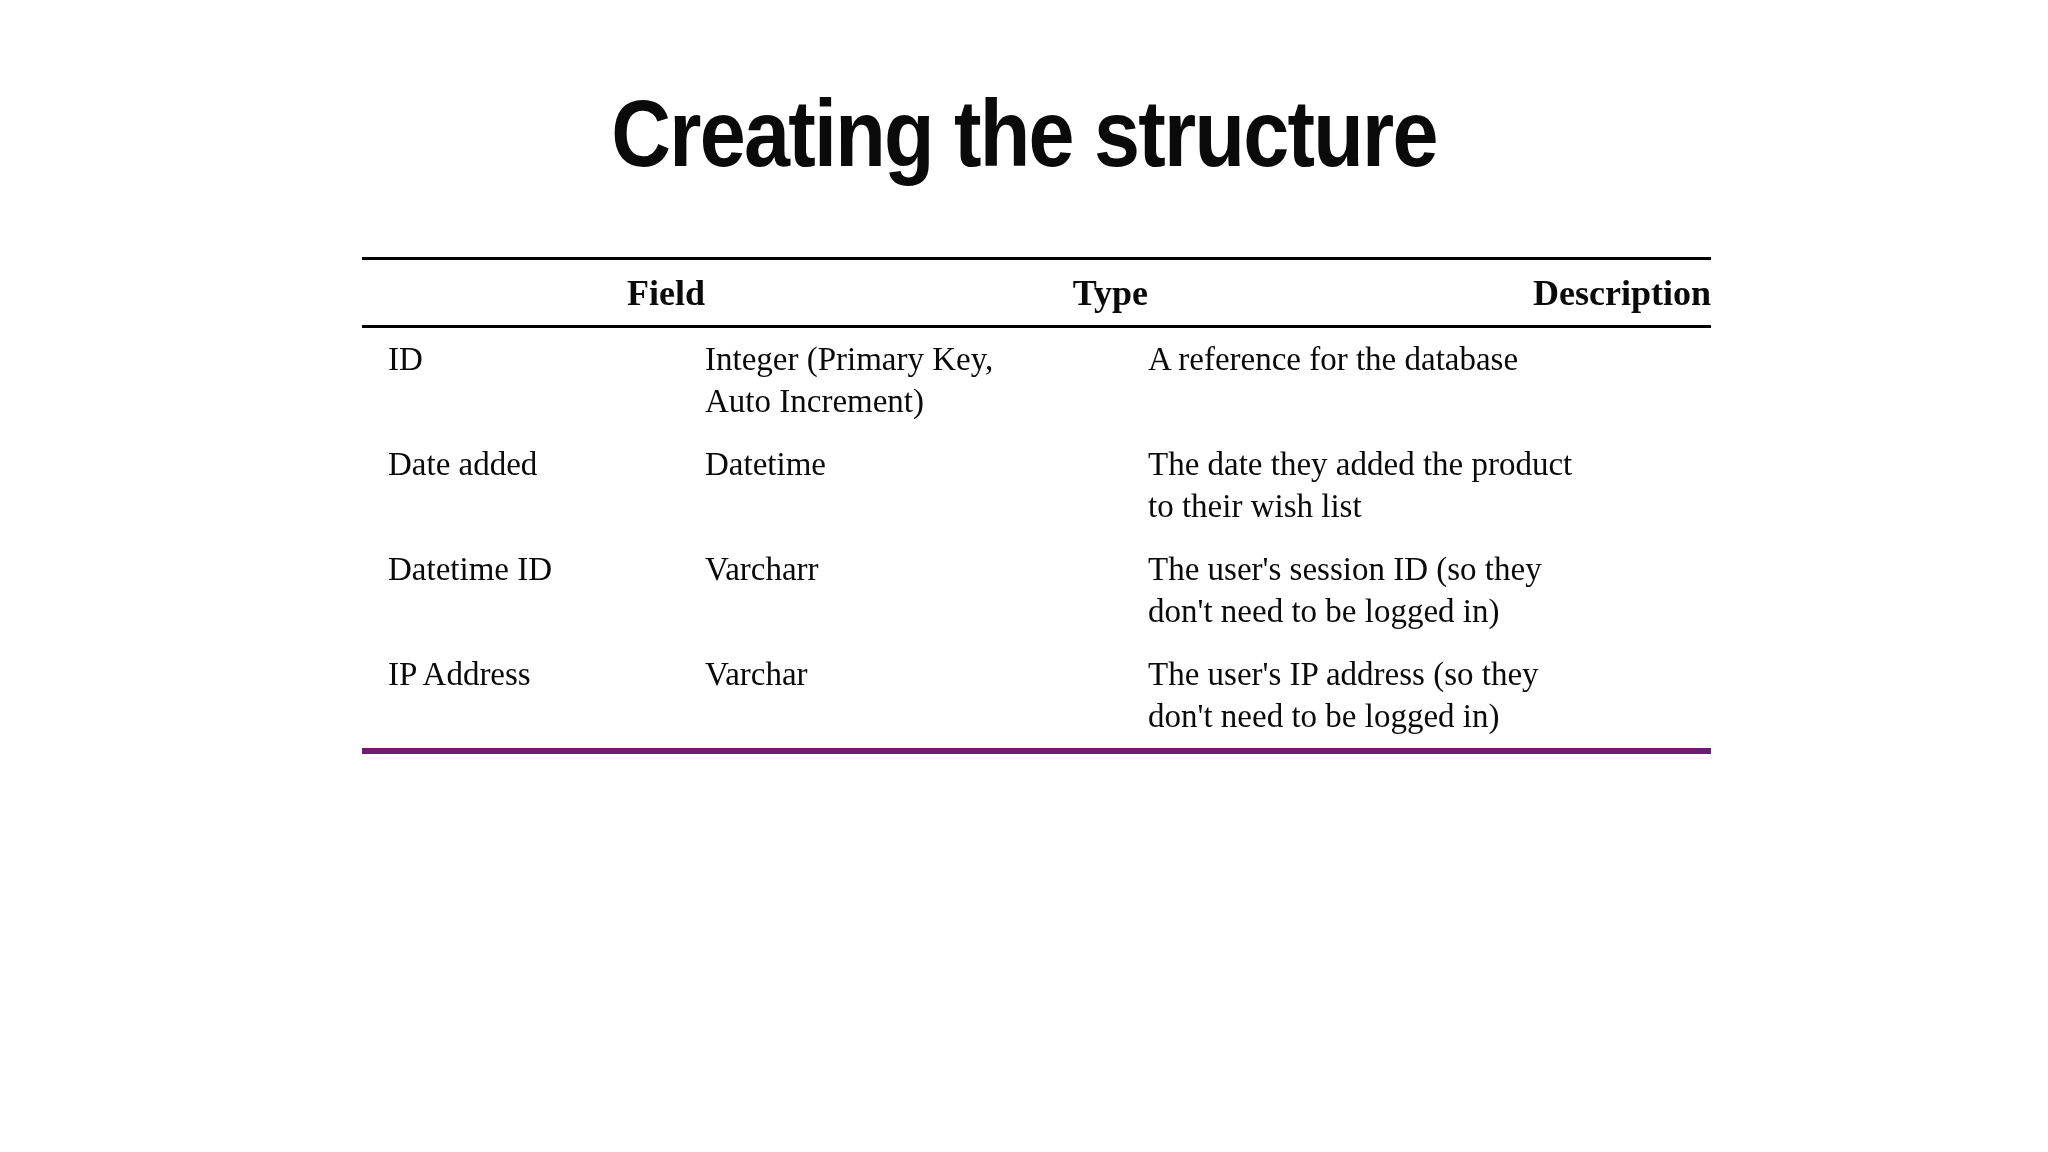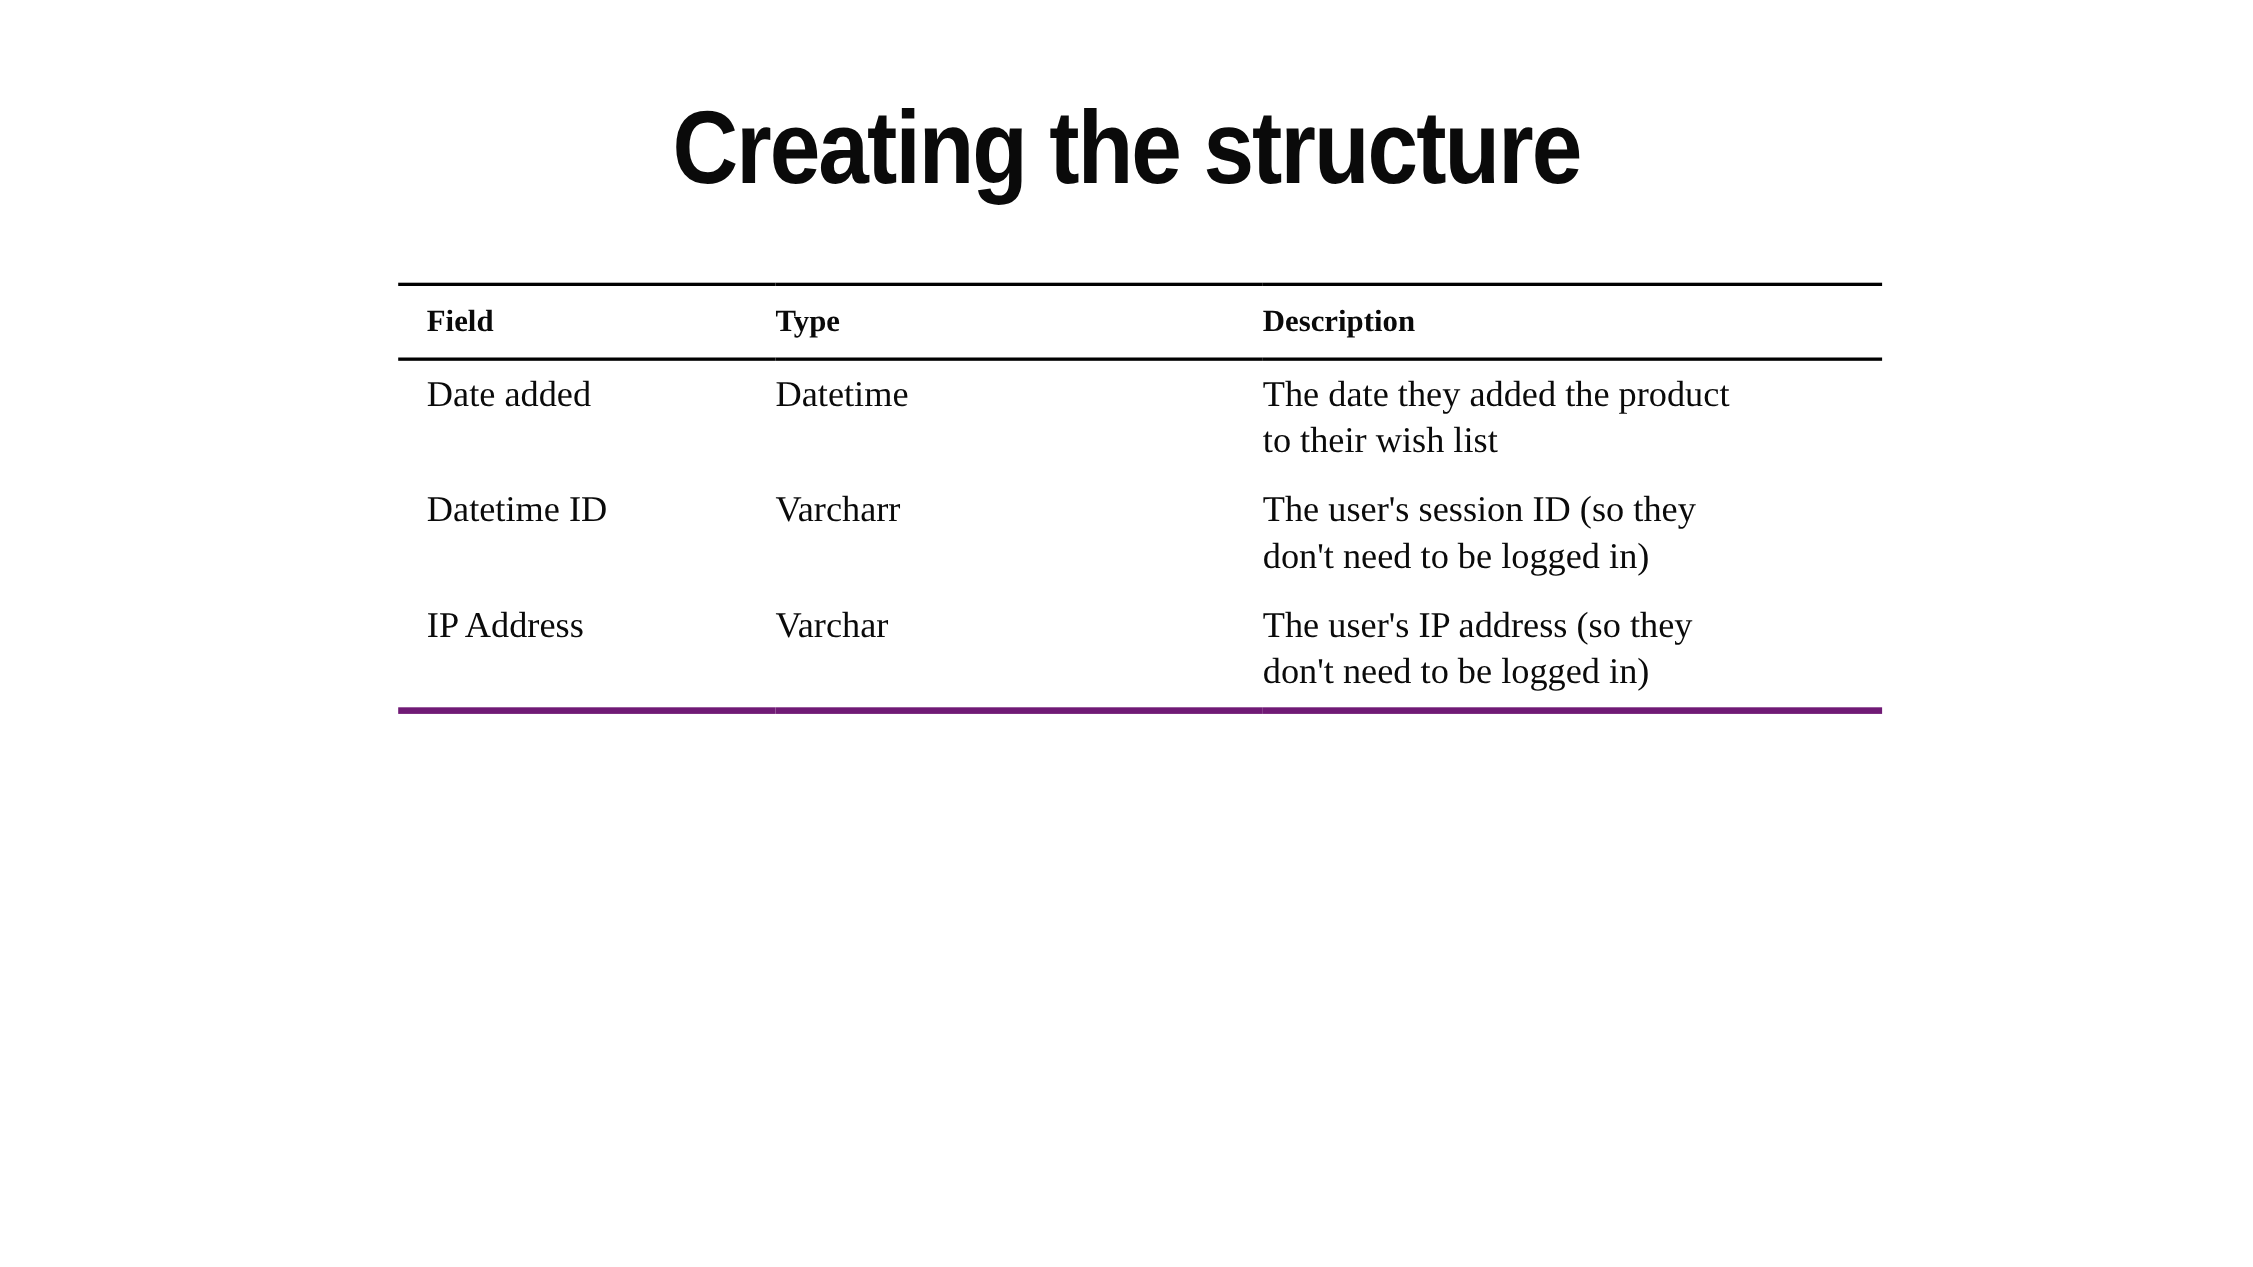--- a/index.html
+++ b/index.html
@@ -44,23 +44,23 @@
     font-size: 33px;
     line-height: 42px;
     color: #0a0a0a;
   }
   col.col-field { width: 343px; }
   col.col-type  { width: 443px; }
   col.col-desc  { width: 563px; }
 
   .structure-table thead th {
     font-weight: bold;
-    font-size: 28px;
+    font-size: 36px;
     line-height: 42px;
-    text-align: left;
+    text-align: right;
     border-top: 3px solid #000000;
     border-bottom: 3px solid #000000;
     padding: 12px 0 11px 0;
   }
   .structure-table th:first-child,
   .structure-table td:first-child {
     padding-left: 26px;
   }
   .structure-table tbody td {
     vertical-align: top;
@@ -86,20 +86,26 @@
       <col class="col-desc">
     </colgroup>
     <thead>
       <tr>
         <th>Field</th>
         <th>Type</th>
         <th>Description</th>
       </tr>
     </thead>
     <tbody>
+    <tr>
+      <td>ID</td>
+      <td>Integer (Primary Key,
+Auto Increment)</td>
+      <td>A reference for the database</td>
+    </tr>
 
 
 
     <tr>
       <td>Date added</td>
       <td>Datetime</td>
       <td>The date they added the product
 to their wish list</td>
     </tr>
 

